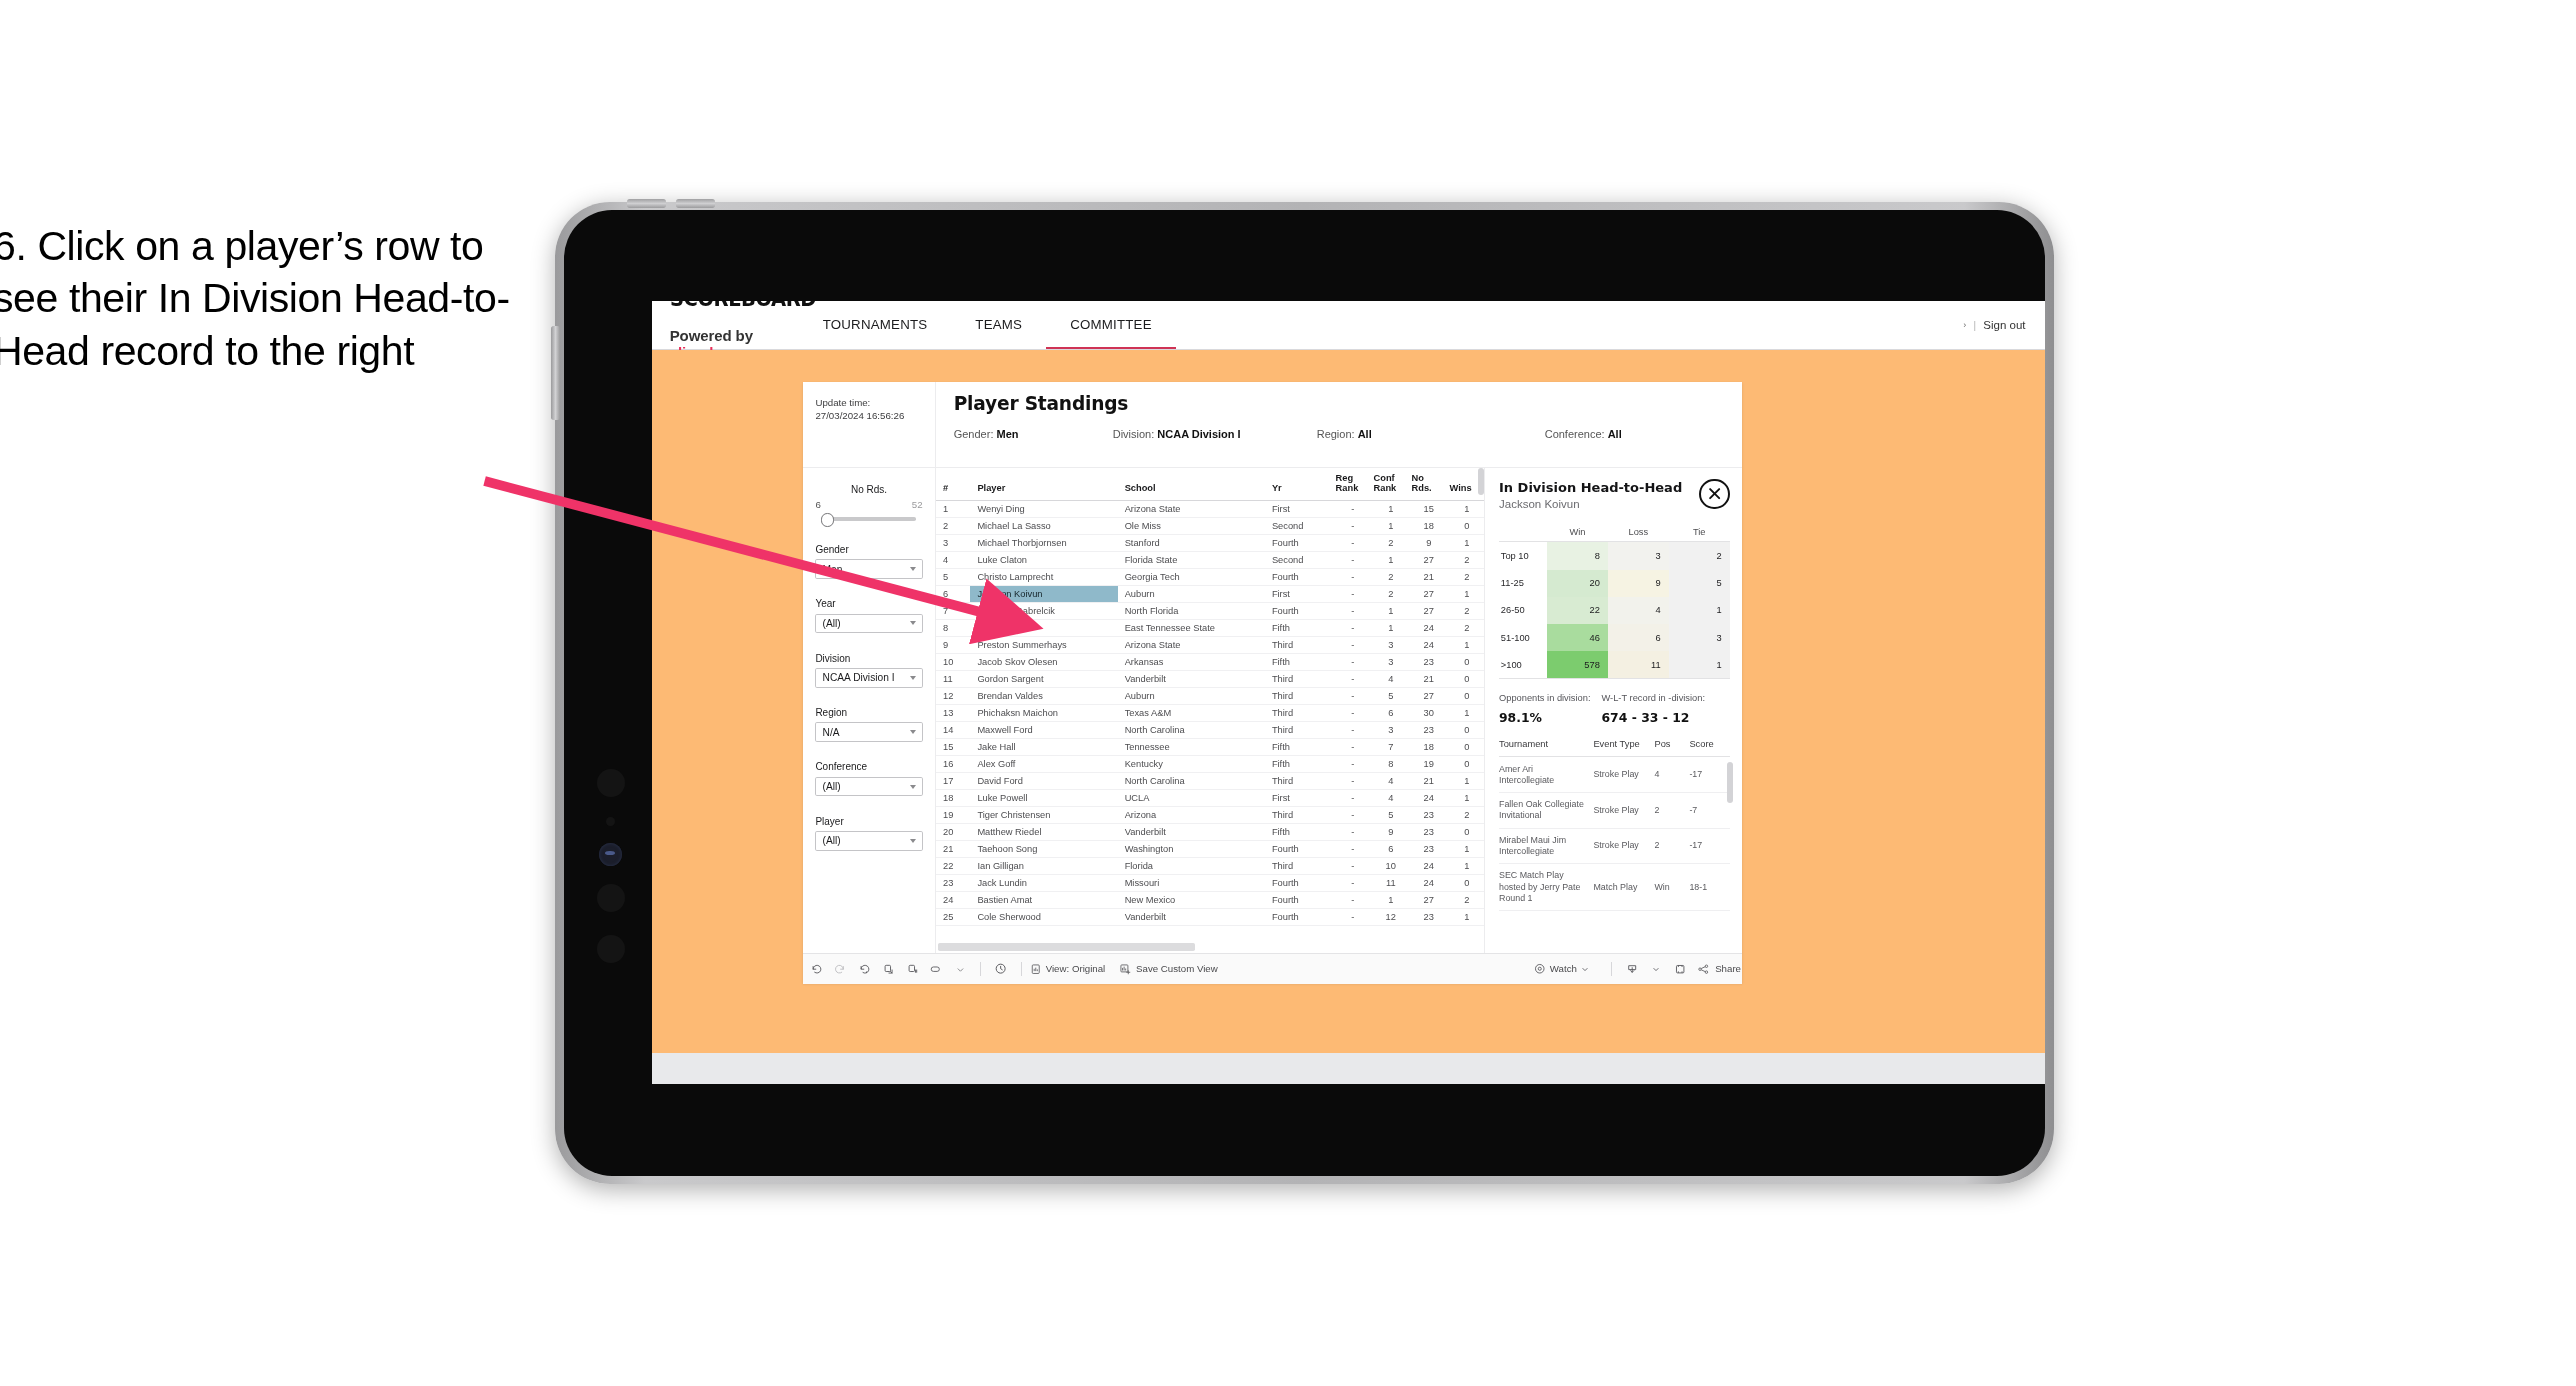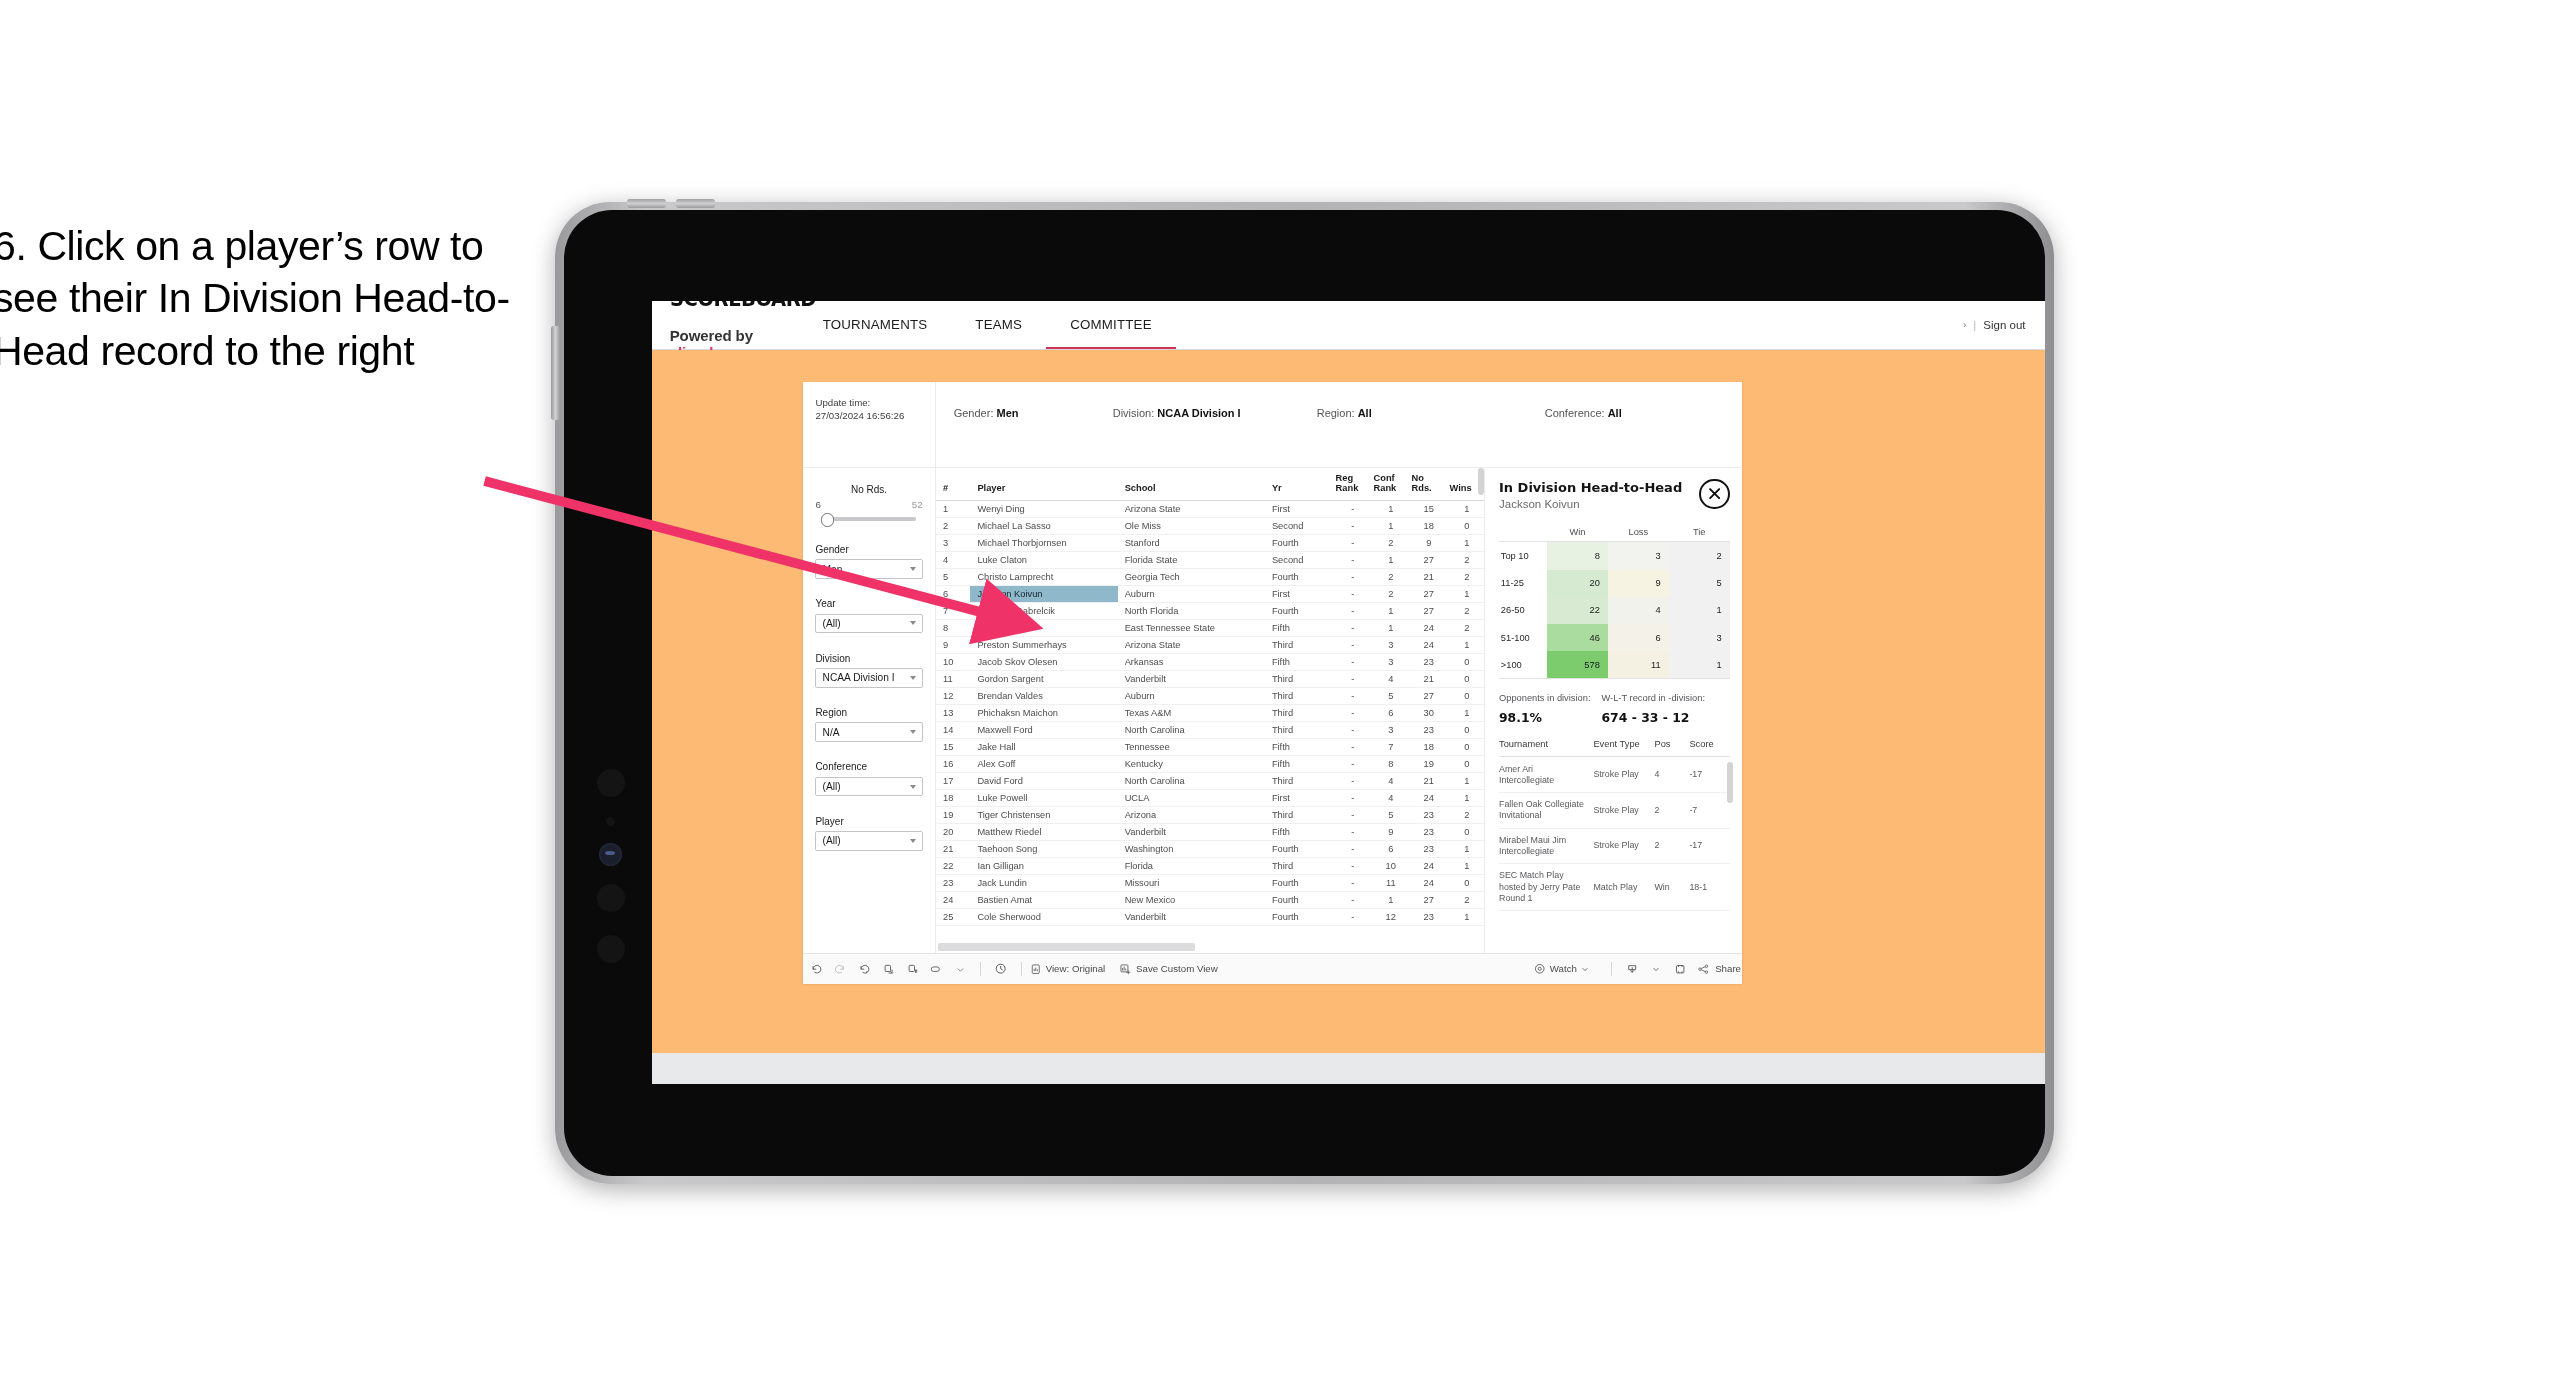--- a/index.html
+++ b/index.html
@@ -225,20 +225,21 @@
     <div class="card">
 
       <div class="card-top">
         <div class="filters-head">
           <div class="upd">
             <div>Update time:</div>
             <div>27/03/2024 16:56:26</div>
           </div>
         </div>
         <div class="title-zone">
+          <h1>Player Standings</h1>
           <div class="crumbs">
             <div class="c"><span>Gender: </span><b>Men</b></div>
             <div class="c"><span>Division: </span><b>NCAA Division I</b></div>
             <div class="c"><span>Region: </span><b>All</b></div>
             <div class="c"><span>Conference: </span><b>All</b></div>
           </div>
         </div>
       </div>
 
       <div class="card-body">

